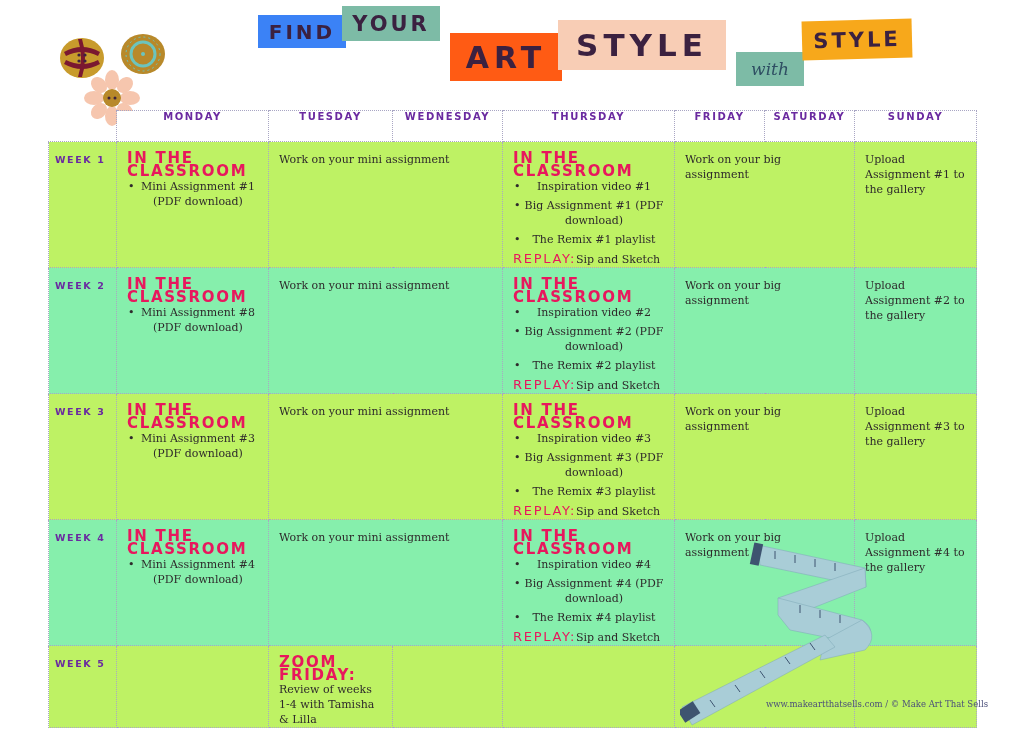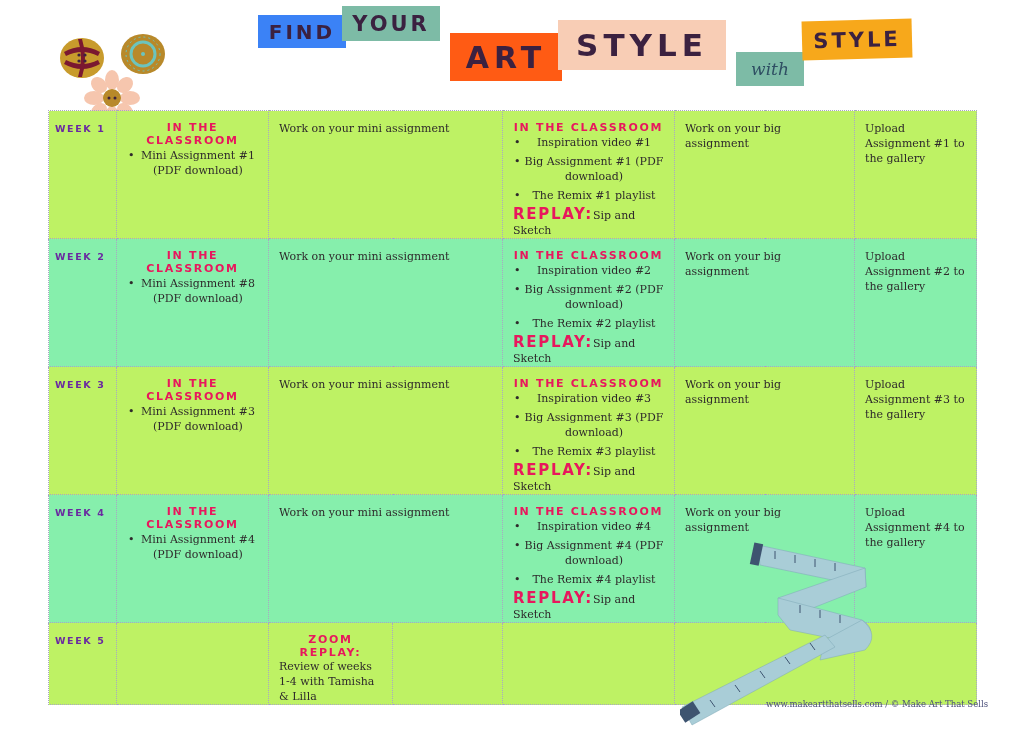--- a/index.html
+++ b/index.html
@@ -13,22 +13,22 @@
   th.day { height:30px; font-family:"DejaVu Sans", sans-serif; font-weight:bold; font-size:10px;
            letter-spacing:1.6px; color:#6a2aa0; vertical-align:middle; text-align:center; background:#fff; }
   th.corner { border-top:none !important; border-left:none !important; background:transparent; }
   tr.cream td { background:#bef264; }
   tr.white td { background:#86efac; }
   tr.week1 td, tr.week2 td, tr.week3 td, tr.week4 td { height:118px; }
   tr.week5 td { height:63px; }
   .week-label { font-family:"DejaVu Sans", sans-serif; font-weight:bold; font-size:9.5px; letter-spacing:1.6px;
                 color:#6a2aa0; padding:12px 0 0 6px; }
   .cell { padding:10px 10px 0 10px; font-size:11px; line-height:15px; }
-  .hl { font-family:"DejaVu Sans", sans-serif; font-weight:bold; font-size:11px; letter-spacing:1.7px; color:#e8175d; display:block; line-height:13px;text-align:center; }
-  .hl-inline { font-family:"DejaVu Sans", sans-serif; font-weight:bold; font-size:15px; letter-spacing:1.7px; color:#e8175d; }
+  .hl { font-family:"DejaVu Sans", sans-serif; font-weight:bold; font-size:15px; letter-spacing:1.7px; color:#e8175d; display:block; line-height:13px; }
+  .hl-inline { font-family:"DejaVu Sans", sans-serif; font-weight:normal; font-size:13px; letter-spacing:1.7px; color:#e8175d; }
   ul { margin:1px 0 0 0; padding-left:11px; list-style:none;text-align:center; }
   ul li { position:relative; margin-bottom:4px; }
   ul li::before { content:"•"; position:absolute; left:-10px; }
   .plain { font-size:11px; line-height:15px; }
   .footer { position:absolute; left:766px; top:699px; font-size:8.5px; color:#4b4f7a; font-family:"DejaVu Serif", serif; }
 </style>
 </head>
 <body>
 
 <div class="title-tag" style="left:258px;top:15px;width:88px;height:33px;background:#3b82f6;font-size:20px;">
@@ -86,20 +86,30 @@
     <col style="width:68px">
       <col style="width:152px">
       <col style="width:124px">
       <col style="width:110px">
     <col style="width:172px">
       <col style="width:90px">
       <col style="width:90px">
       <col style="width:122px">
   </colgroup>
   <tbody>
+      <tr>
+    <th class="corner"></th>
+    <th class="day">MONDAY</th>
+    <th class="day">TUESDAY</th>
+    <th class="day">WEDNESDAY</th>
+    <th class="day">THURSDAY</th>
+    <th class="day">FRIDAY</th>
+    <th class="day">SATURDAY</th>
+    <th class="day">SUNDAY</th>
+  </tr>
 
   <tr class="cream week1">
     <td>
           <div class="week-label">WEEK 1</div>
         </td>
     <td>
           <div class="cell">
       <span class="hl">IN THE CLASSROOM</span>
       <ul>
               <li>Mini Assignment #1 (PDF download)</li>
@@ -230,21 +240,21 @@
         </td>
   </tr>
 
   <tr class="cream week5">
     <td>
           <div class="week-label">WEEK 5</div>
         </td>
     <td></td>
     <td>
           <div class="cell">
-      <span class="hl">ZOOM REPLAY:</span>
+      <span class="hl">ZOOM FRIDAY:</span>
       <div>Review of weeks 1-4 with Tamisha &amp; Lilla</div>
     </div>
         </td>
     <td></td>
     <td></td>
     <td colspan="2"></td>
     <td></td>
   </tr>
 </tbody>
   </table>

